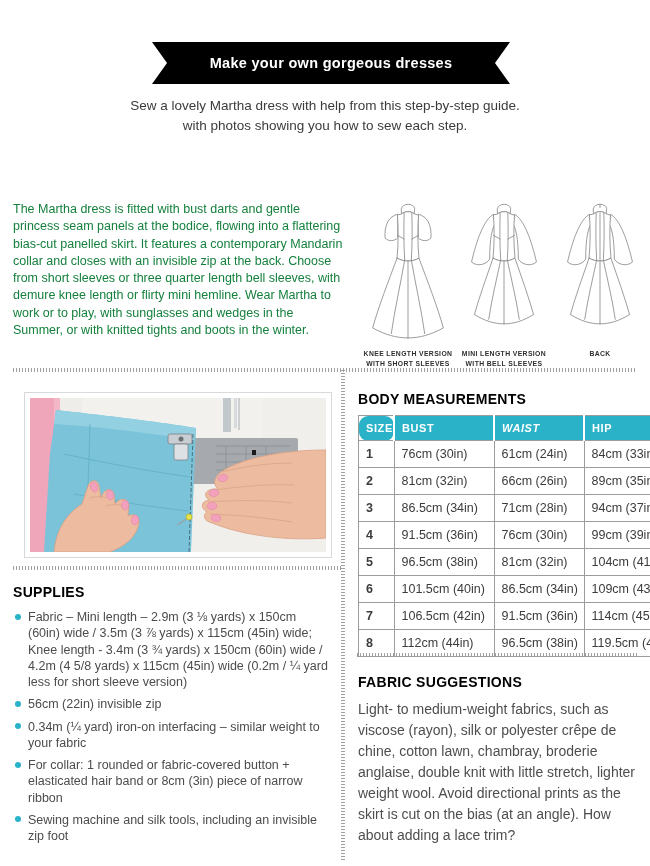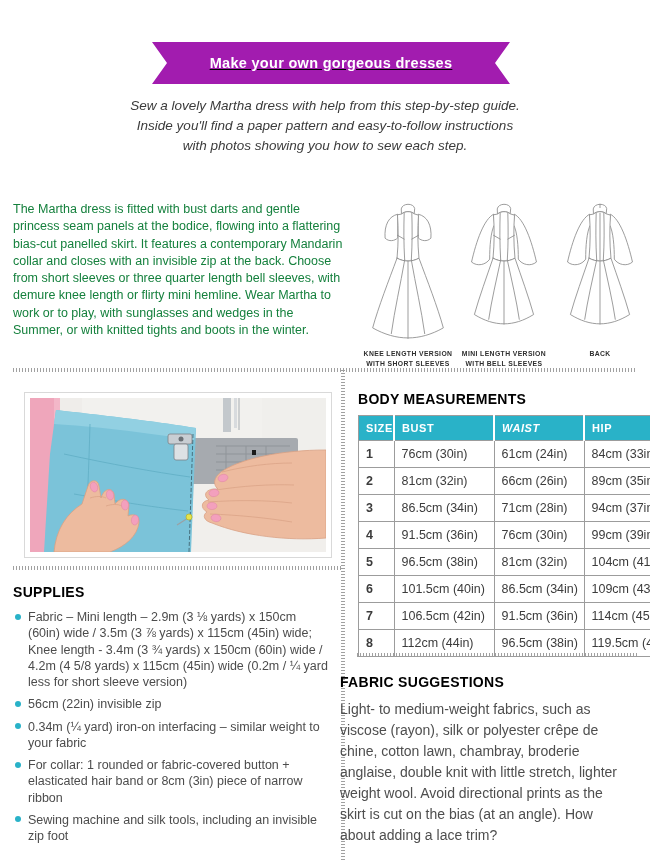--- a/index.html
+++ b/index.html
@@ -1,28 +1,28 @@
 <!DOCTYPE html>
 <html><head>
 <meta charset="utf-8">
 <title>Document</title>
 <style>
   html,body{margin:0;padding:0;background:#ffffff;}
   .page{position:relative;width:650px;height:866px;background:#fff;
         font-family:"Liberation Sans",sans-serif;overflow:hidden;}
 
   
-  .ribbon{position:absolute;left:152px;top:42px;width:358px;height:42px;background:#a21caf;
+  .ribbon{position:absolute;left:152px;top:42px;width:358px;height:42px;background:#000000;
           clip-path:polygon(0 0,100% 0,calc(100% - 15px) 50%,100% 100%,0 100%,15px 50%);
-          display:flex;align-items:center;justify-content:center;text-decoration:underline;}
+          display:flex;align-items:center;justify-content:center;}
   .ribbon span{color:#fff;font-weight:bold;font-size:14.5px;letter-spacing:.3px;}
 
   
   .intro{position:absolute;left:95px;top:96px;width:460px;text-align:center;
-         color:#3b3b3b;font-size:13.5px;line-height:20px;font-weight:500;font-style:italic;}
+         color:#3b3b3b;font-size:13.5px;line-height:20px;font-weight:500;}
   .intro div{white-space:nowrap;}
 
   
   .desc{position:absolute;left:13px;top:201px;width:333px;margin:0;
         font-size:12.5px;line-height:1.38;color:#15803d;}
 
   
   .dresses{position:absolute;left:360px;top:199px;width:286px;display:flex;justify-content:space-between;}
   .dresses figure{margin:0;text-align:center;}
   .dresses figure{width:96px;}
@@ -58,38 +58,37 @@
 
   
   .measurements{position:absolute;left:358px;top:391px;width:288px;}
   .mtable{border-collapse:collapse;margin-top:8px;border:1px solid #9c9c9c;table-layout:fixed;width:287px;}
   .mtable th{background:#29b2c8;color:#fff;font-size:11px;letter-spacing:.6px;text-align:left;
              padding:6px 7px;border-right:2px solid #fff;}
   .mtable th:last-child{border-right:none;}
   .mtable td{border:1px solid #9c9c9c;font-size:12.5px;color:#3c3c3c;padding:6px 7px;
              white-space:nowrap;overflow:hidden;}
   .mtable td:first-child{font-weight:bold;}
-  .col-size{width:20px;} .col-bust{width:84px;} .col-waist{width:74px;font-style:italic;} .col-hip{width:77px;}
-
-  
-  .fabric{position:absolute;left:340px;top:674px;width:289px;}
+  .col-size{width:20px;border-radius:9px;} .col-bust{width:84px;} .col-waist{width:74px;font-style:italic;} .col-hip{width:77px;}
+
+  
+  .fabric{position:absolute;left:358px;top:674px;width:289px;}
   .fabric p{margin:9px 0 0 0;font-size:14px;line-height:1.5;color:#4e4e4e;}
 </style>
 </head>
 <body>
 
 <div class="page">
 
   <div class="ribbon">
     <span>Make your own gorgeous dresses</span>
   </div>
 
   <div class="intro">
     <div>Sew a lovely Martha dress with help from this step-by-step guide.</div>
-    <div>Inside you'll find a paper pattern and easy-to-follow instructions</div>
     <div>with photos showing you how to sew each step.</div>
   </div>
 
   <p class="desc">The Martha dress is fitted with bust darts and gentle princess seam panels at the bodice, flowing into a flattering bias-cut panelled skirt. It features a contemporary Mandarin collar and closes with an invisible zip at the back. Choose from short sleeves or three quarter length bell sleeves, with demure knee length or flirty mini hemline. Wear Martha to work or to play, with sunglasses and wedges in the Summer, or with knitted tights and boots in the winter.</p>
 
   <div class="dresses">
 
     <figure>
       <svg viewBox="0 0 100 155">
         <g class="dress-line" fill="#fff">

